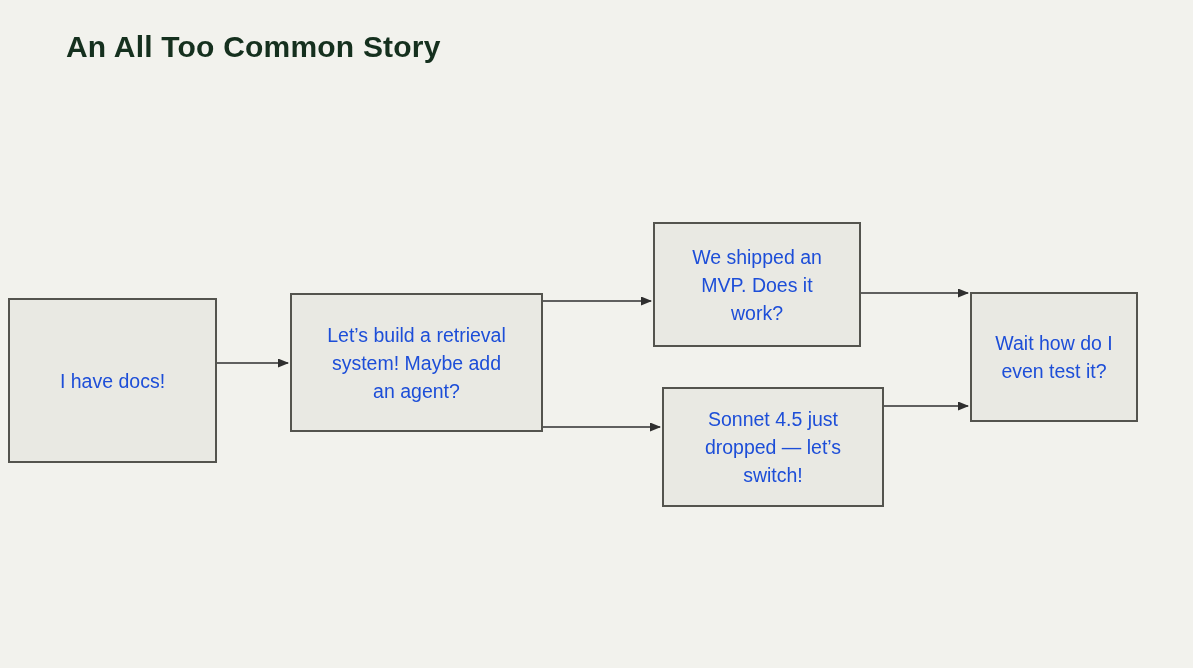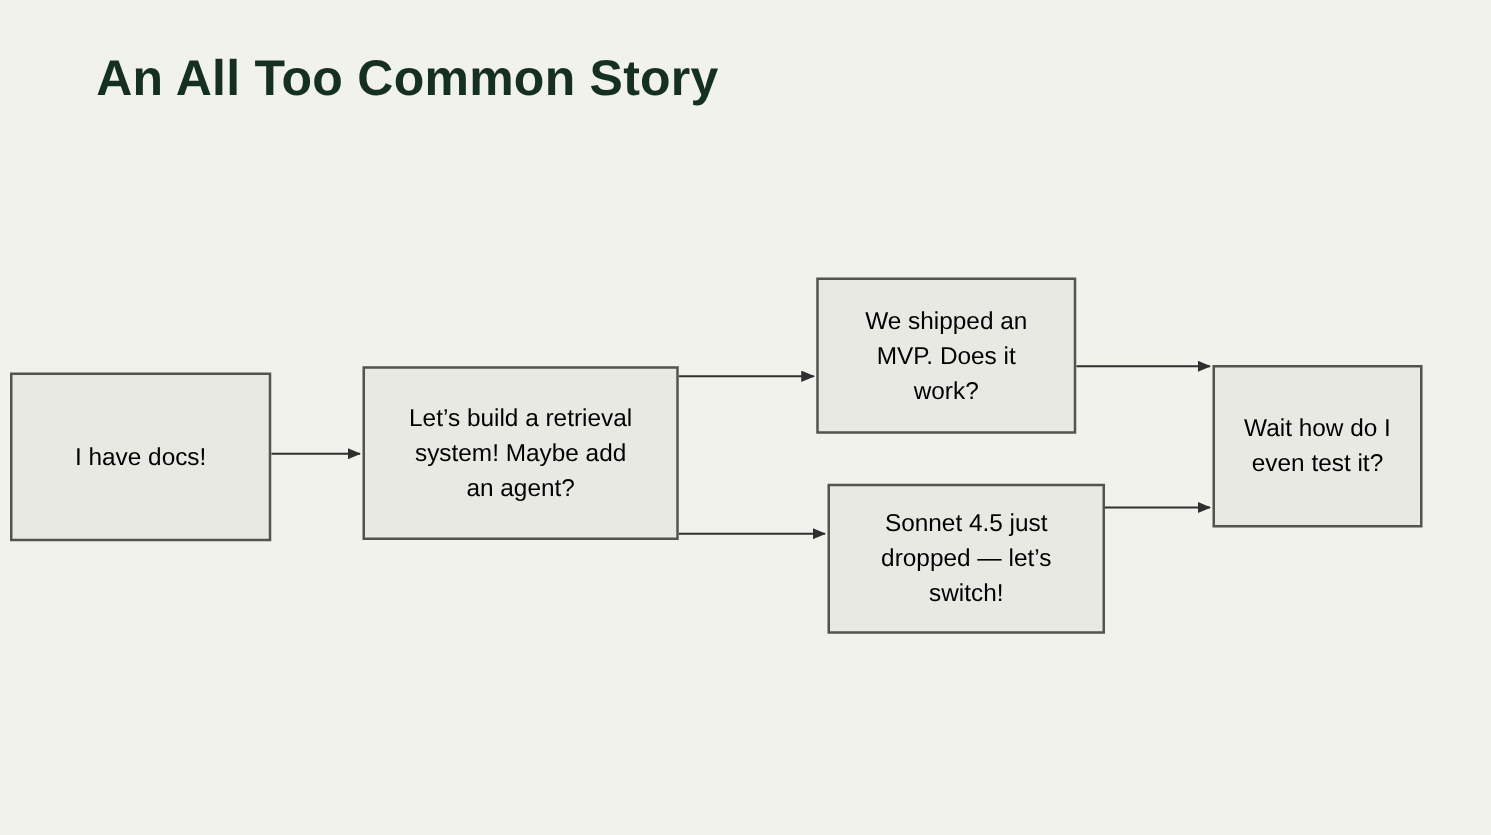--- a/index.html
+++ b/index.html
@@ -11,42 +11,42 @@
     height: 668px;
     position: relative;
     overflow: hidden;
     background: #f2f2ed;
     font-family: "Liberation Sans", "DejaVu Sans", sans-serif;
   }
   .slide-title {
     position: absolute;
     left: 66px;
     top: 30px;
-    margin: 11px;
-    font-size: 40px;
+    margin: 0;
+    font-size: 30px;
     font-weight: 700;
     letter-spacing: 0.2px;
     color: #15301e;
     white-space: nowrap;
   }
   .node {
     position: absolute;
     box-sizing: border-box;
     background: #e9e9e3;
     border: 2px solid #54544e;
     display: flex;
     align-items: center;
     justify-content: center;
     text-align: center;
     white-space: pre-line;
     font-size: 19.5px;
     line-height: 28px;
-    color: #000000;
+    color: #1d4ed8;
   }
-  .node-docs   { left: 8px;   top: 298px; width: 209px; height: 135px; }
+  .node-docs   { left: 8px;   top: 298px; width: 209px; height: 165px; }
   .node-build  { left: 290px; top: 293px; width: 253px; height: 139px; }
   .node-mvp    { left: 653px; top: 222px; width: 208px; height: 125px; }
   .node-sonnet { left: 662px; top: 387px; width: 222px; height: 120px; }
   .node-test   { left: 970px; top: 292px; width: 168px; height: 130px; }
   .edges {
     position: absolute;
     left: 0;
     top: 0;
     pointer-events: none;
   }

